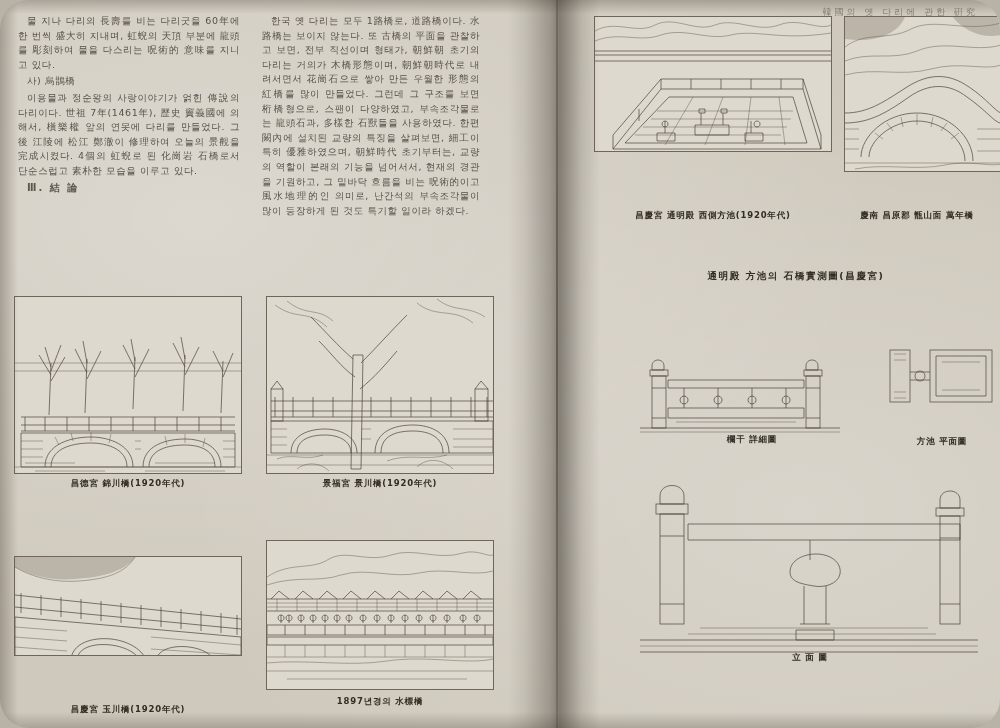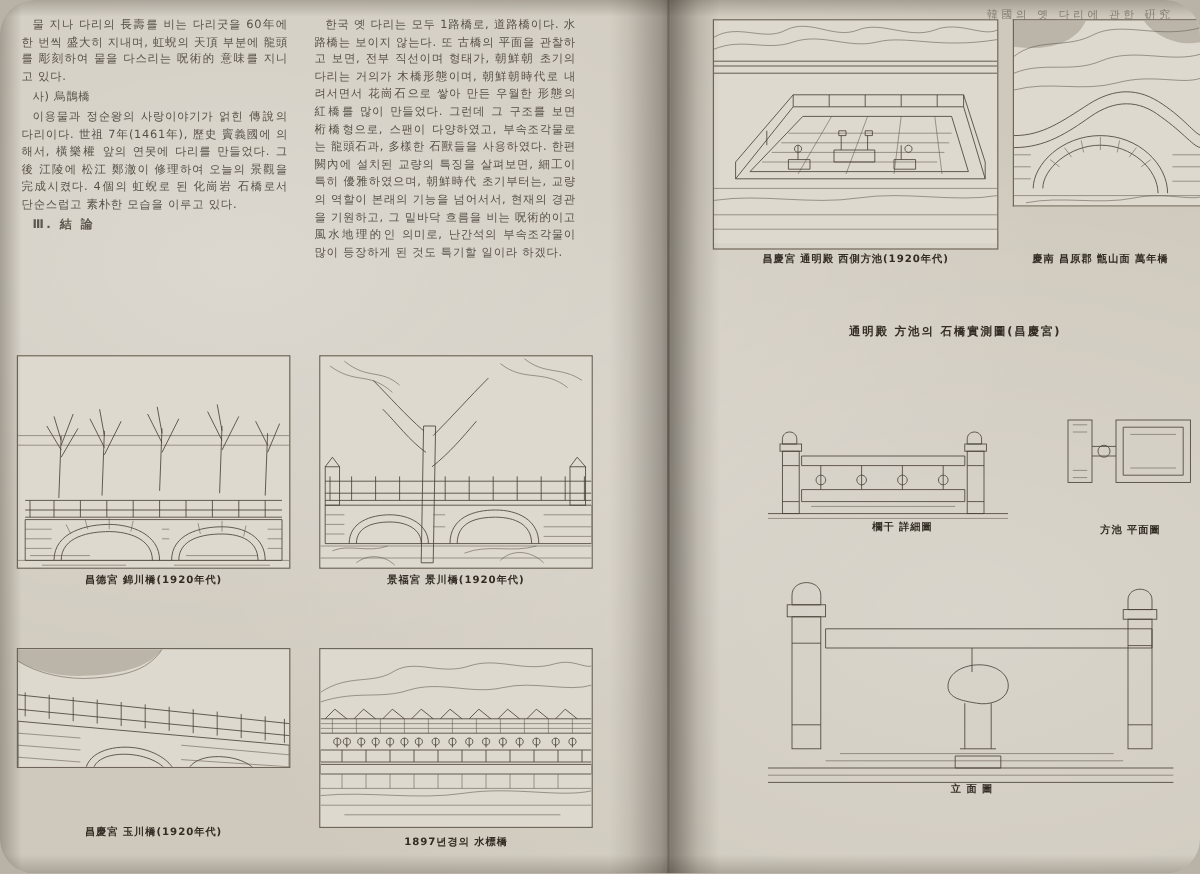--- a/index.html
+++ b/index.html
@@ -241,21 +241,21 @@
 
         <g class="ink-thin">
           <path d="M0 158 H226 M10 162 C24 156 40 164 56 158 M120 164 C140 156 160 164 180 158 M0 168 H226"></path>
           <path d="M150 170 C160 160 176 162 186 172 M30 172 C40 164 54 166 62 174"></path>
         </g>
       </svg>
     </div>
     <div class="caption" style="top:182px;">景福宮 景川橋(1920年代)</div>
   </div>
 
-  <div class="fig" style="left:14px; top:540px; width:228px; height:100px;">
+  <div class="fig" style="left:14px; top:556px; width:228px; height:100px;">
     <div class="frame">
       <svg width="226" height="140" viewBox="0 0 226 140">
         <rect class="sky" x="0" y="0" width="226" height="140"></rect>
 
         <g>
           <path class="ink-fill" d="M0 0 H120 C110 14 90 20 60 22 C36 24 14 18 0 10 Z"></path>
           <path class="ink-thin" d="M0 10 C16 20 40 26 64 24 C92 22 110 16 120 0"></path>
         </g>
 
         <g class="ink">
@@ -321,21 +321,21 @@
         </g>
 
         <g class="ink-thin">
           <path d="M0 116 H226 M0 122 C40 118 80 126 120 120 C160 114 200 124 226 118 M0 130 H226 M20 138 H200"></path>
         </g>
       </svg>
     </div>
     <div class="caption" style="top:156px;">1897년경의 水標橋</div>
   </div>
 
-  <div class="fig" style="left:594px; top:16px; width:238px; height:192px;">
+  <div class="fig" style="left:594px; top:16px; width:238px; height:136px;">
     <div class="frame">
       <svg width="236" height="186" viewBox="0 0 236 186">
         <rect class="sky" x="0" y="0" width="236" height="186"></rect>
 
         <g class="ink-thin">
           <path d="M0 14 C20 2 42 18 60 8 C80 -2 100 16 120 8 C140 0 162 16 184 8 C204 0 224 14 236 8"></path>
           <path d="M0 24 C24 14 44 26 66 18 C90 10 112 24 136 18 C160 12 186 24 236 16"></path>
         </g>
 
         <g class="ink">

